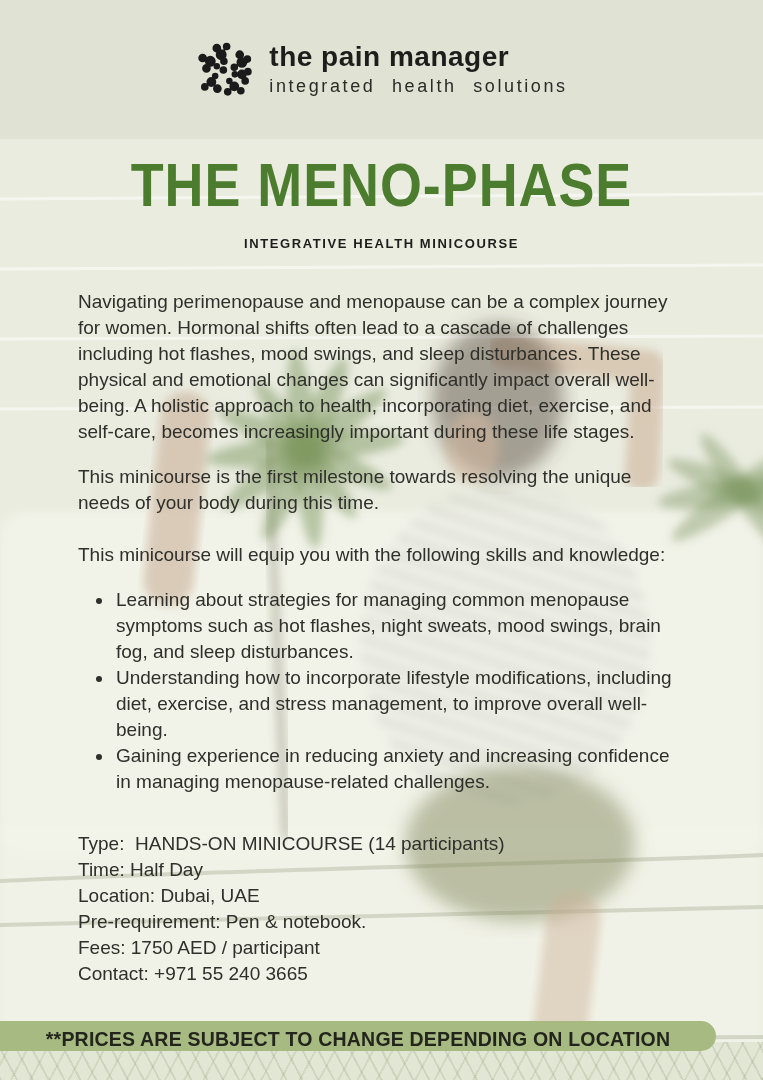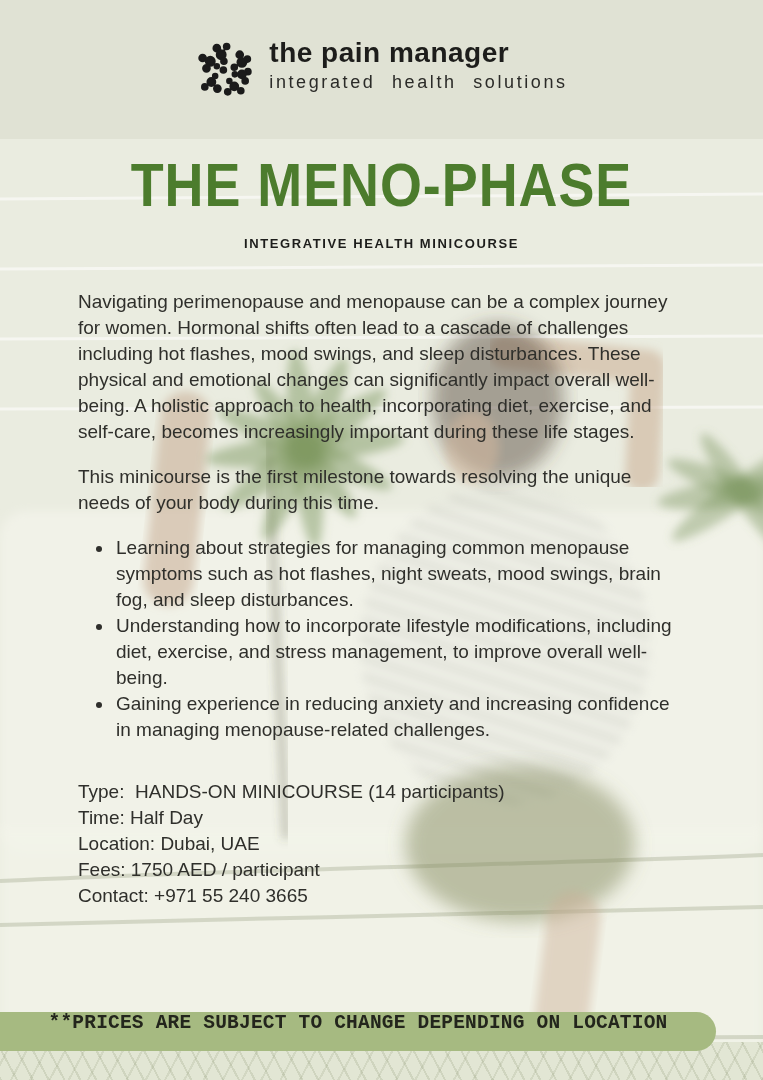--- a/index.html
+++ b/index.html
@@ -20,21 +20,21 @@
       repeating-linear-gradient(62deg, rgba(140,150,115,.22) 0 2px, transparent 2px 14px),
       repeating-linear-gradient(-62deg, rgba(140,150,115,.18) 0 2px, transparent 2px 17px),
       #e2e6d4;
   }
   
   .header{
     position:relative;z-index:2;height:139px;
     background:#e0e2d4;
     display:flex;align-items:center;justify-content:center;
   }
-  .logo{display:flex;align-items:flex-start;gap:14px;}
+  .logo{display:flex;align-items:center;gap:14px;}
   .logo-icon{width:60px;height:64px;flex:0 0 auto;}
   .brand-name{
     font-size:28px;font-weight:bold;color:#1d1d1b;letter-spacing:.5px;line-height:1.05;
   }
   .brand-tagline{
     margin-top:5px;font-size:18px;color:#2b2b28;letter-spacing:2.6px;word-spacing:9px;
   }
   
   .content{position:relative;z-index:2;padding:0 78px;}
   .title{
@@ -58,24 +58,24 @@
   .p1{margin-top:38px;}
   .p2{margin-top:18px;}
   .p3{margin-top:26px;}
   ul.skills{margin:6px;padding:0 0 0 30px;}
   ul.skills li{font-size:19px;line-height:26px;color:#2f2f2b;padding-left:2px;}
   .details{margin-top:36px;}
   .detail-line{font-size:19px;line-height:26px;color:#2f2f2b;white-space:pre-wrap;}
   
   .banner{
     position:absolute;left:0;bottom:29px;z-index:3;
-    width:716px;height:39px;
+    width:716px;height:30px;
     background:#a6ba81;
     border-radius:0 22px 22px 0;
-    display:flex;align-items:flex-start;justify-content:center;font-family:Liberation Mono, monospace;
+    display:flex;align-items:flex-end;justify-content:center;
   }
   .banner-text{
     font-size:19.5px;font-weight:bold;color:#23251c;letter-spacing:.2px;white-space:nowrap;
   }
 </style>
 </head>
 <body>
 
 <div class="poster">
 
@@ -199,31 +199,33 @@
       </div>
     </div>
   </div>
 
   <div class="content">
     <div class="title">THE MENO-PHASE</div>
     <div class="kicker">INTEGRATIVE HEALTH MINICOURSE</div>
 
     <p class="para p1">Navigating perimenopause and menopause can be a complex journey for women. Hormonal shifts often lead to a cascade of challenges including hot flashes, mood swings, and sleep disturbances. These physical and emotional changes can significantly impact overall well-being. A holistic approach to health, incorporating diet, exercise, and self-care, becomes increasingly important during these life stages.</p>
     <p class="para p2">This minicourse is the first milestone towards resolving the unique needs of your body during this time.</p>
+    <p class="para p3">This minicourse will equip you with the following skills and knowledge:</p>
 
     <ul class="skills">
       <li>Learning about strategies for managing common menopause symptoms such as hot flashes, night sweats, mood swings, brain fog, and sleep disturbances.</li>
       <li>Understanding how to incorporate lifestyle modifications, including diet, exercise, and stress management, to improve overall well-being.</li>
       <li>Gaining experience in reducing anxiety and increasing confidence in managing menopause-related challenges.</li>
     </ul>
 
     <div class="details">
       <div class="detail-line">Type:  HANDS-ON MINICOURSE (14 participants)</div>
       <div class="detail-line">Time: Half Day</div>
       <div class="detail-line">Location: Dubai, UAE</div>
+      <div class="detail-line">Pre-requirement: Pen &amp; notebook.</div>
       <div class="detail-line">Fees: 1750 AED / participant</div>
       <div class="detail-line">Contact: +971 55 240 3665</div>
     </div>
   </div>
 
   <div class="banner">
     <span class="banner-text">**PRICES ARE SUBJECT TO CHANGE DEPENDING ON LOCATION</span>
   </div>
 
 </div>

